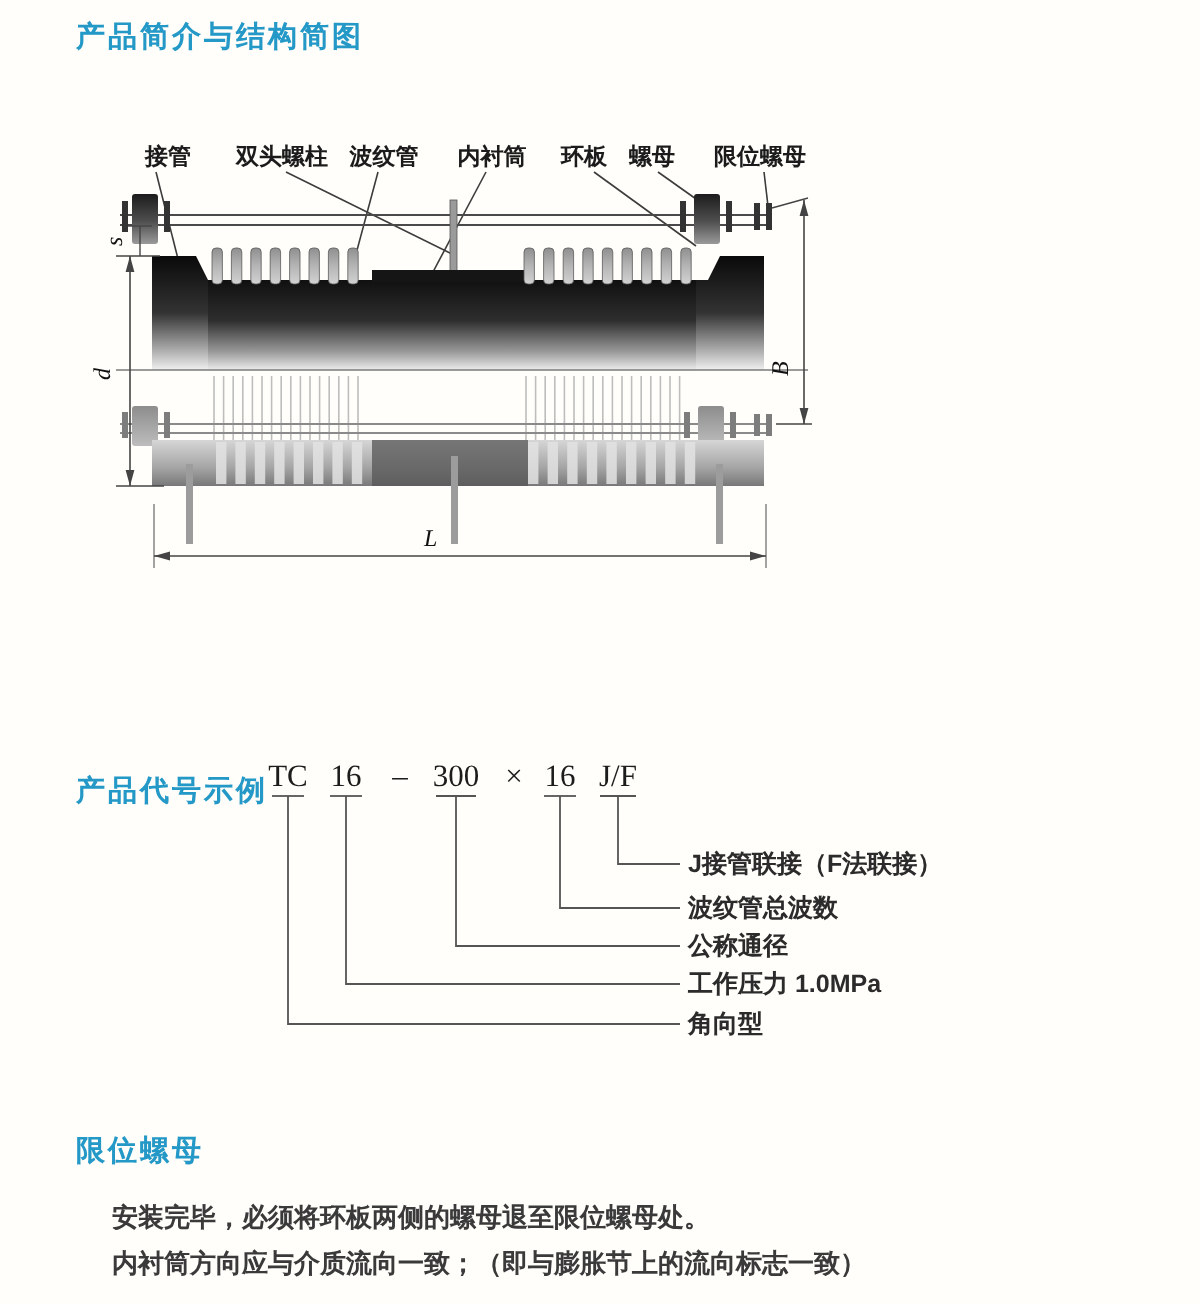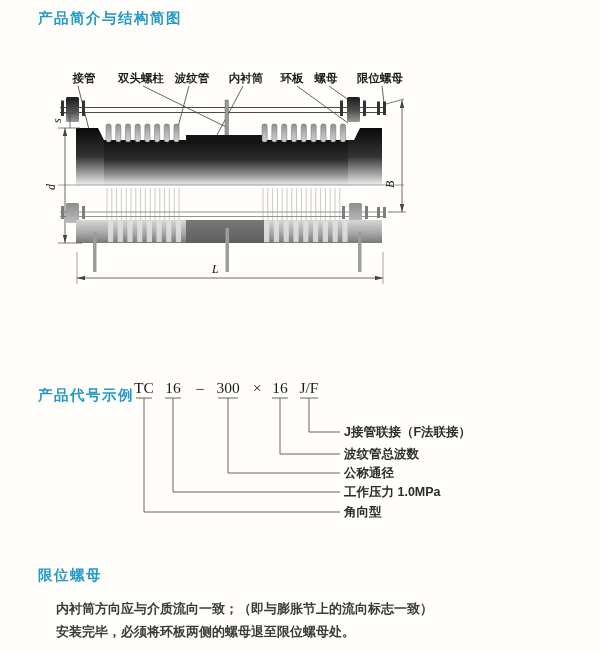--- a/index.html
+++ b/index.html
@@ -288,17 +288,17 @@
       <text class="legend-label" x="220" y="81">波纹管总波数</text>
       <text class="legend-label" x="220" y="100">公称通径</text>
       <text class="legend-label" x="220" y="119">工作压力 1.0MPa</text>
       <text class="legend-label" x="220" y="139">角向型</text>
     </g>
   </svg>
 
   <div class="sec-heading" id="h-install">限位螺母</div>
 
   <div class="install-text">
+    <div>安装完毕，必须将环板两侧的螺母退至限位螺母处。</div>
     <div>内衬筒方向应与介质流向一致；（即与膨胀节上的流向标志一致）</div>
-    <div>安装完毕，必须将环板两侧的螺母退至限位螺母处。</div>
   </div>
 
 </div>
 
 </body></html>

